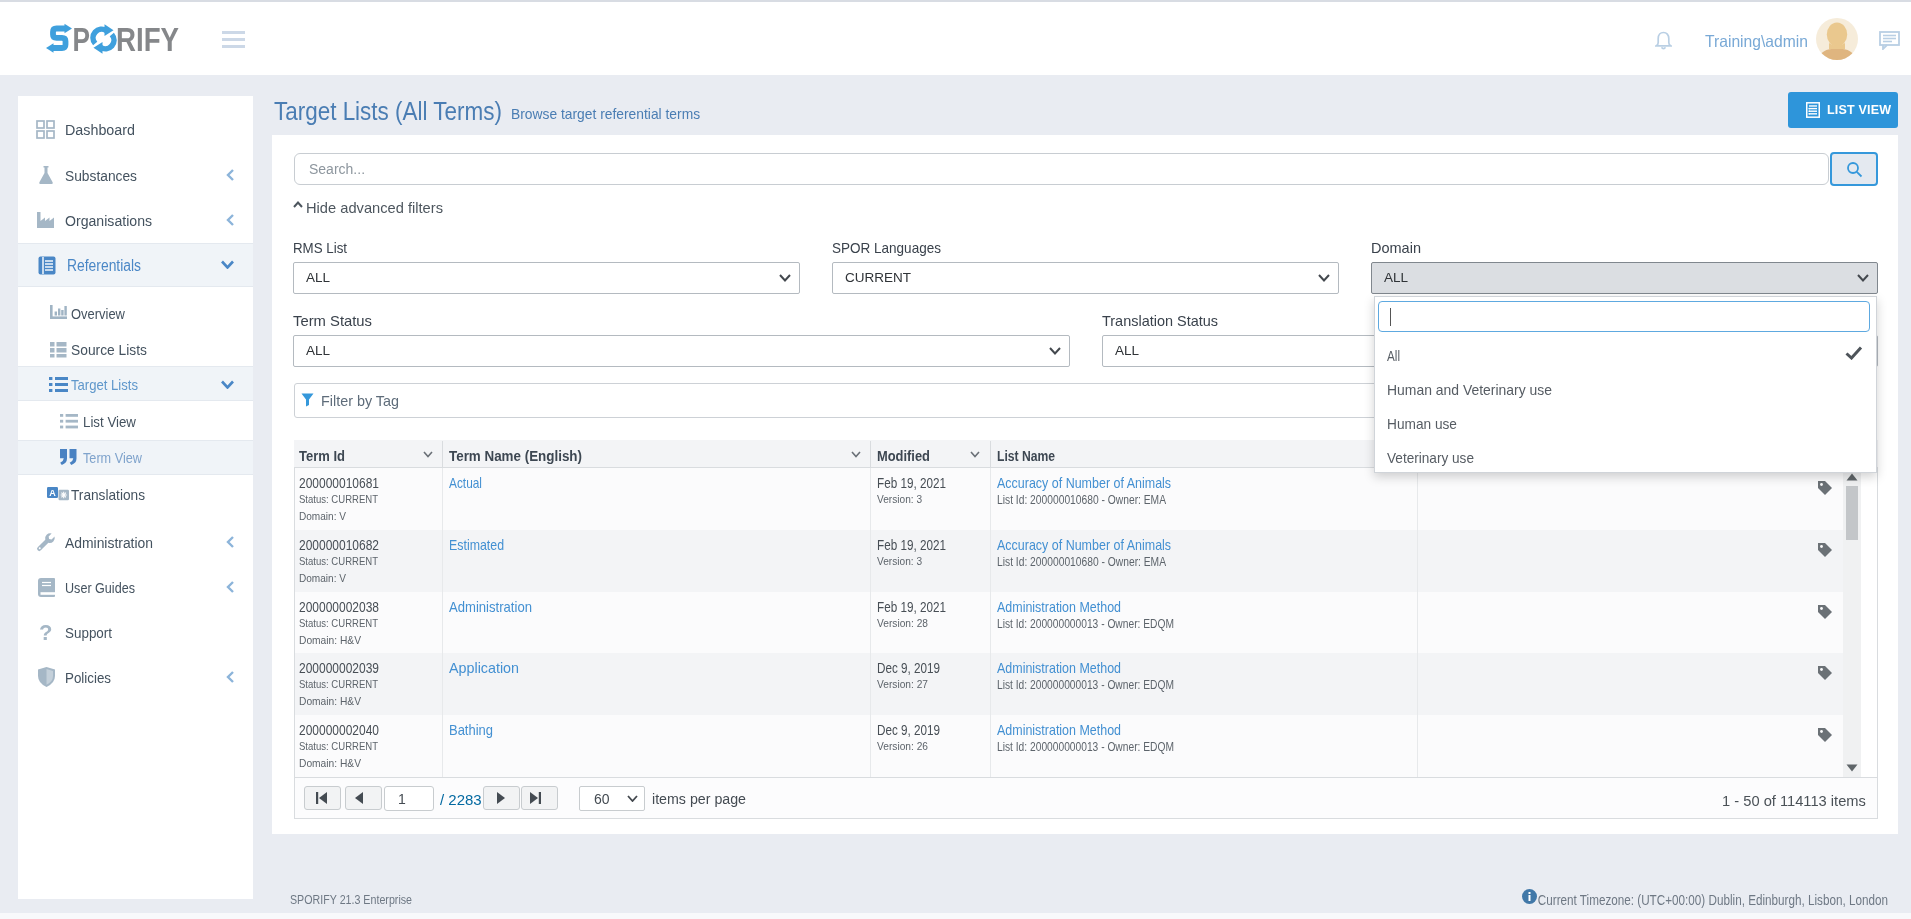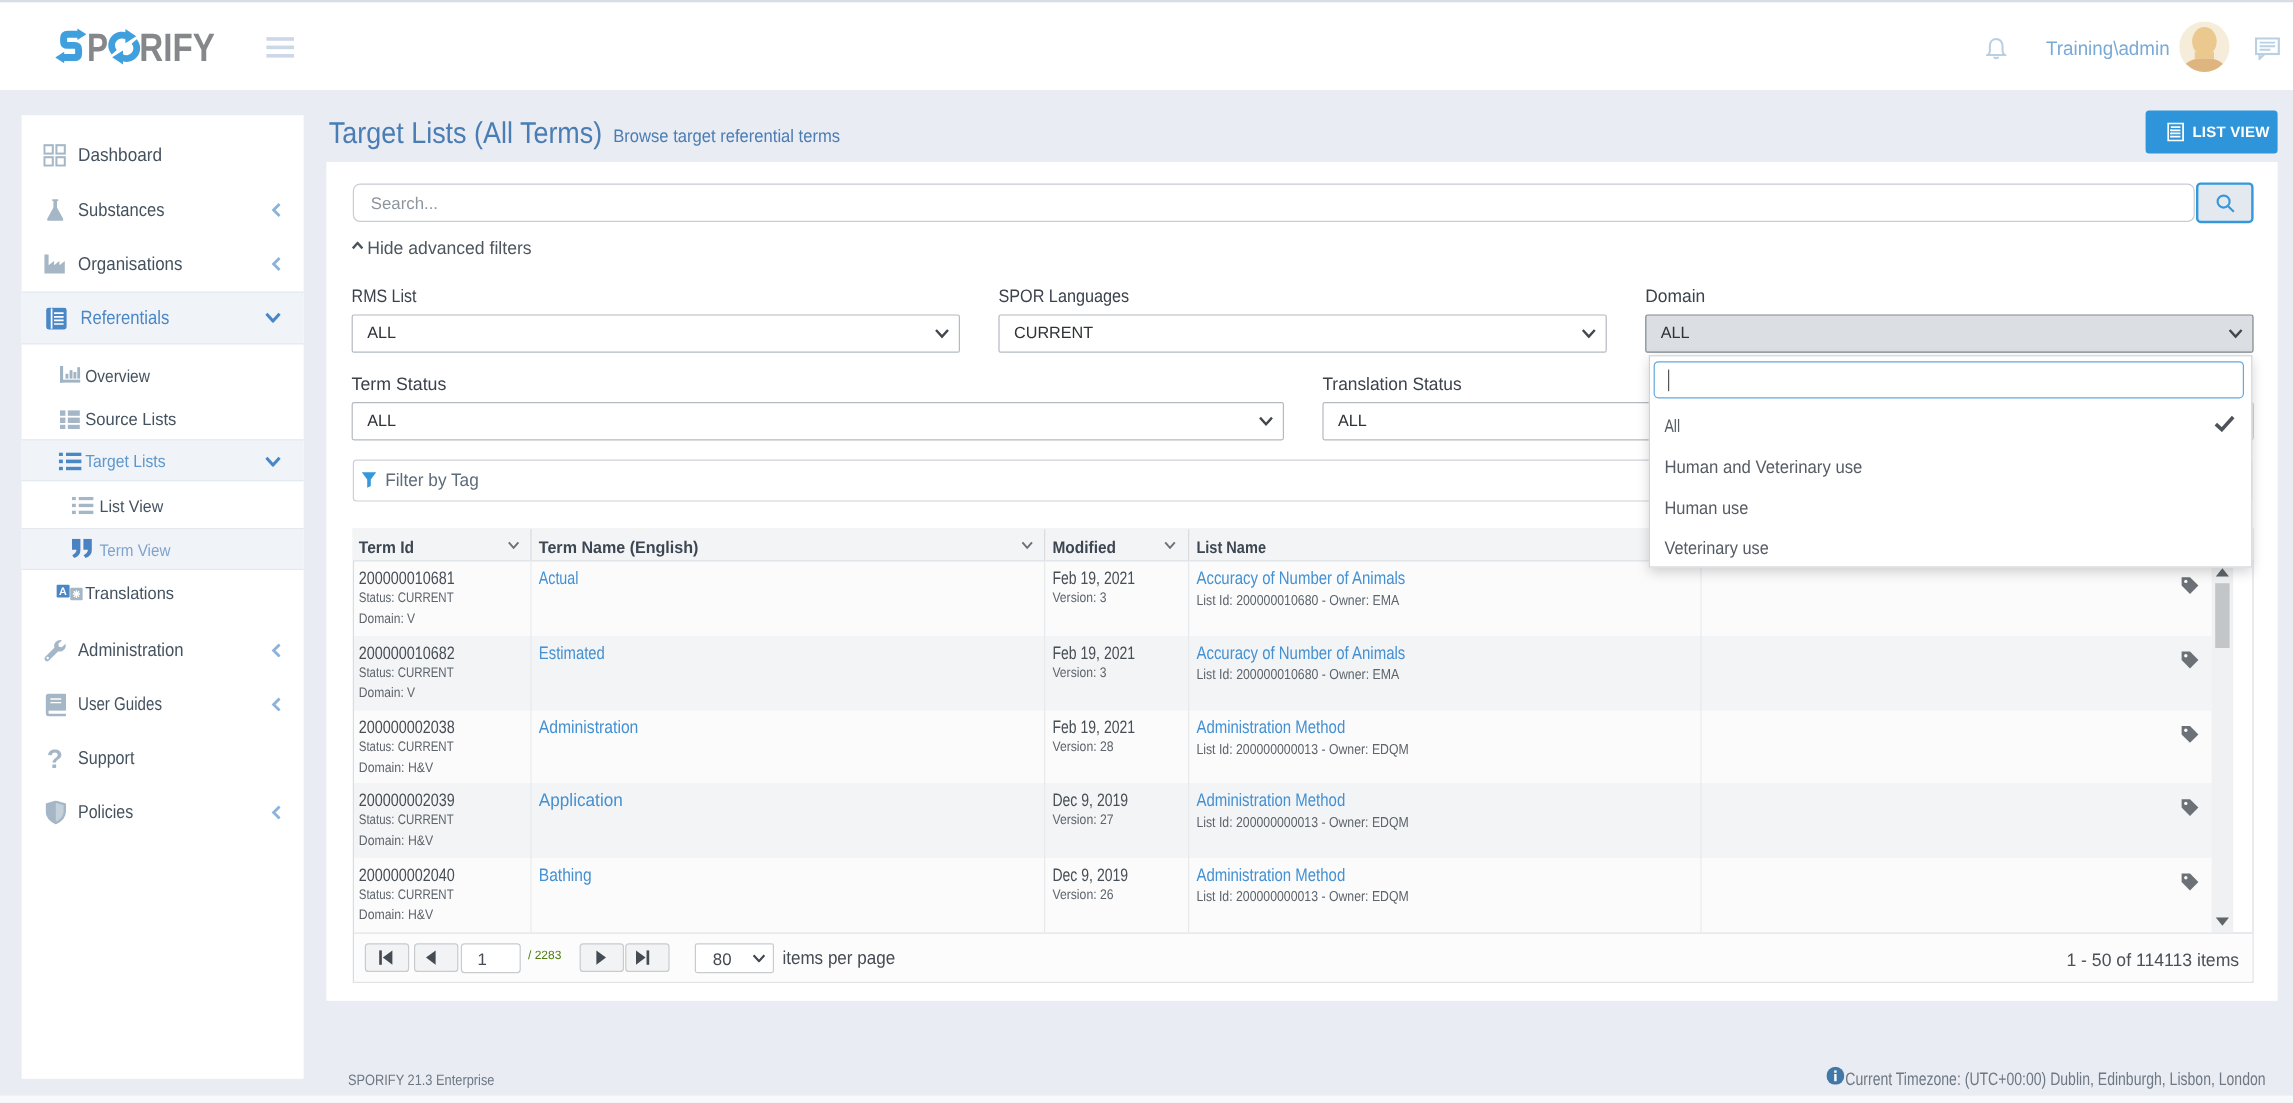--- a/index.html
+++ b/index.html
@@ -298,31 +298,31 @@
 <div class="abs pbtn" style="left:304px"></div>
 <svg class="abs" style="left:315px;top:791px" width="14" height="14" viewBox="0 0 14 14">
     <rect x="1" y="1" width="2.2" height="12" fill="#444b52"></rect>
     <polygon points="12,1 12,13 4,7" fill="#444b52"></polygon>
   </svg>
 <div class="abs pbtn" style="left:345px"></div>
 <svg class="abs" style="left:352px;top:791px" width="14" height="14" viewBox="0 0 14 14">
     <polygon points="11,1 11,13 3,7" fill="#444b52"></polygon>
   </svg>
 <div class="abs" style="left:384px;top:786px;width:50px;height:25px;border:1px solid #c8cccf;border-radius:3px;background:#fff;font-size:14px;color:#444b52;padding-left:13px;line-height:24px;position:absolute">1</div>
-<div class="abs" style="left:440px;top:791px;font-size:10px;color:#4d7c0f">/ 2283</div>
+<div class="abs" style="left:440px;top:791px;font-size:15px;color:#0369a1">/ 2283</div>
 <div class="abs pbtn" style="left:483px"></div>
 <svg class="abs" style="left:494px;top:791px" width="14" height="14" viewBox="0 0 14 14">
     <polygon points="3,1 3,13 11,7" fill="#444b52"></polygon>
   </svg>
 <div class="abs pbtn" style="left:521px"></div>
 <svg class="abs" style="left:528px;top:791px" width="14" height="14" viewBox="0 0 14 14">
     <polygon points="2,1 2,13 10,7" fill="#444b52"></polygon>
     <rect x="10.8" y="1" width="2.2" height="12" fill="#444b52"></rect>
   </svg>
-<div class="abs" style="left:579px;top:786px;width:66px;height:25px;border:1px solid #c8cccf;border-radius:2px;background:#fff;font-size:14px;color:#444b52;padding-left:14px;line-height:24px;position:absolute">80</div>
+<div class="abs" style="left:579px;top:786px;width:66px;height:25px;border:1px solid #c8cccf;border-radius:2px;background:#fff;font-size:14px;color:#444b52;padding-left:14px;line-height:24px;position:absolute">60</div>
 <svg class="abs" style="left:627px;top:795px" width="11" height="7" viewBox="0 0 11 7">
     <path d="M1,1 L5.5,6 L10,1" fill="none" stroke="#43484e" stroke-width="1.8"></path>
   </svg>
 <div class="abs" style="left:652px;top:790px;font-size:15.5px;color:#444b52;white-space:nowrap;transform-origin:0 50%;transform:scaleX(0.917)">items per page</div>
 <div class="abs" style="left:1722px;top:792px;font-size:15px;color:#4a5157;white-space:nowrap;transform-origin:0 50%;transform:scaleX(0.979)">1 - 50 of 114113 items</div>
 <div class="abs" style="left:295px;top:468.0px;width:1548px;height:61.8px;background:#fbfbfc"></div>
 <div class="abs cell1" style="left:299px;top:474.0px;white-space:nowrap;transform-origin:0 50%;transform:scaleX(0.799)">200000010681</div>
 <div class="abs cells" style="left:299px;top:493.0px;white-space:nowrap;transform-origin:0 50%;transform:scaleX(0.830)">Status: CURRENT</div>
 <div class="abs cells" style="left:299px;top:510.0px;white-space:nowrap;transform-origin:0 50%;transform:scaleX(0.875)">Domain: V</div>
 <div class="abs clink" style="left:449px;top:474.0px;white-space:nowrap;transform-origin:0 50%;transform:scaleX(0.791)">Actual</div>

